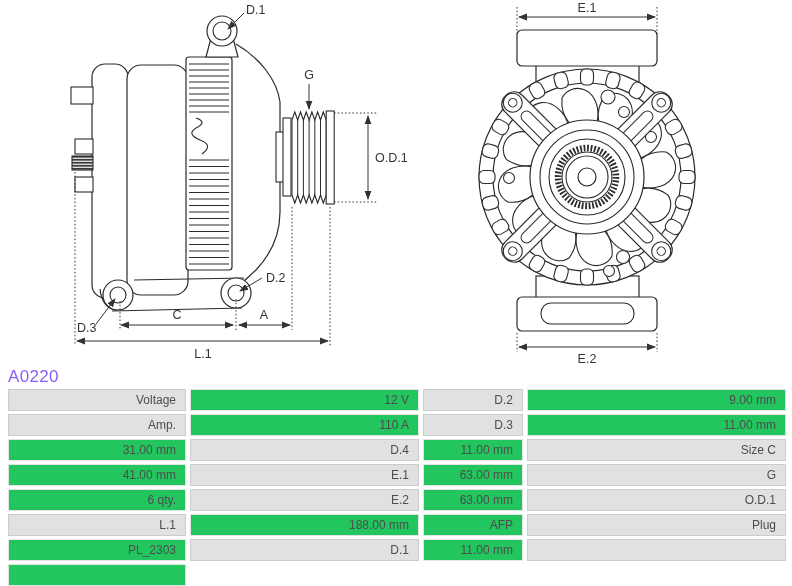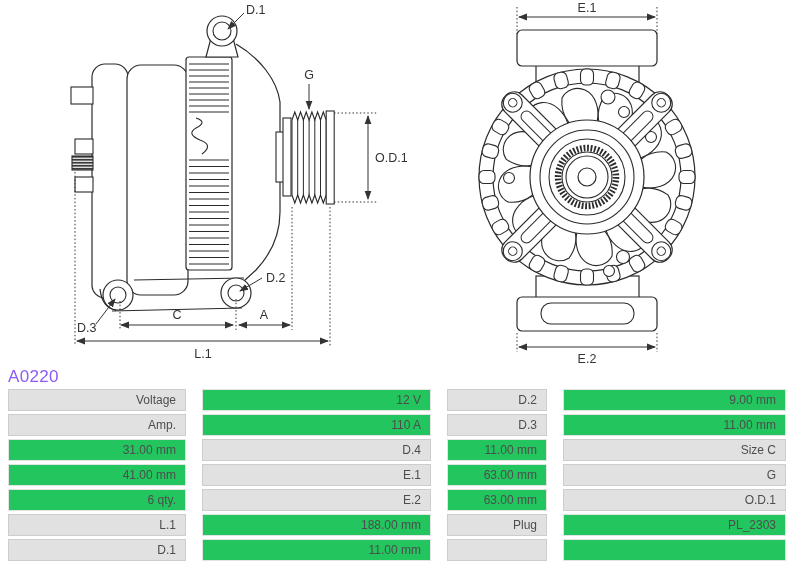--- a/index.html
+++ b/index.html
@@ -11,21 +11,21 @@
   svg text{font-family:"Liberation Sans","DejaVu Sans",sans-serif;
            font-size:12.5px;fill:#333;}
 
   .part-number{position:absolute;left:8px;top:367px;font-size:17px;
                letter-spacing:.3px;color:#8b5cf6;}
 
   .spec-table{position:absolute;left:8px;top:389px;width:778px;
               display:grid;
               grid-template-columns:178px 229px 100px 1fr;
               grid-auto-rows:22px;
-              gap:3px 16px;}
+              gap:3px 4px;}
   .cell{box-sizing:border-box;border:1px solid #e3e3e3;background:#22c55e;
         font-size:12px;color:#4d4d4d;text-align:right;
         padding:0 9px 0 4px;line-height:20px;white-space:nowrap;
         overflow:hidden;}
   .cell.lbl{background:#e1e1e1;border-color:#cdcdcd;}
 </style>
 </head>
 <body>
 
 <div class="diagram-wrap">
@@ -248,20 +248,21 @@
 
   <div class="cell lbl">G</div>
   <div class="cell">6 qty.</div>
   <div class="cell lbl">E.2</div>
   <div class="cell">63.00 mm</div>
 
   <div class="cell lbl">O.D.1</div>
   <div class="cell lbl">L.1</div>
   <div class="cell">188.00 mm</div>
 
+  <div class="cell">AFP</div>
   <div class="cell lbl">Plug</div>
   <div class="cell">PL_2303</div>
 
   <div class="cell lbl">D.1</div>
   <div class="cell">11.00 mm</div>
   <div class="cell lbl"></div>
   <div class="cell"></div>
 </div>
 
 </body></html>

